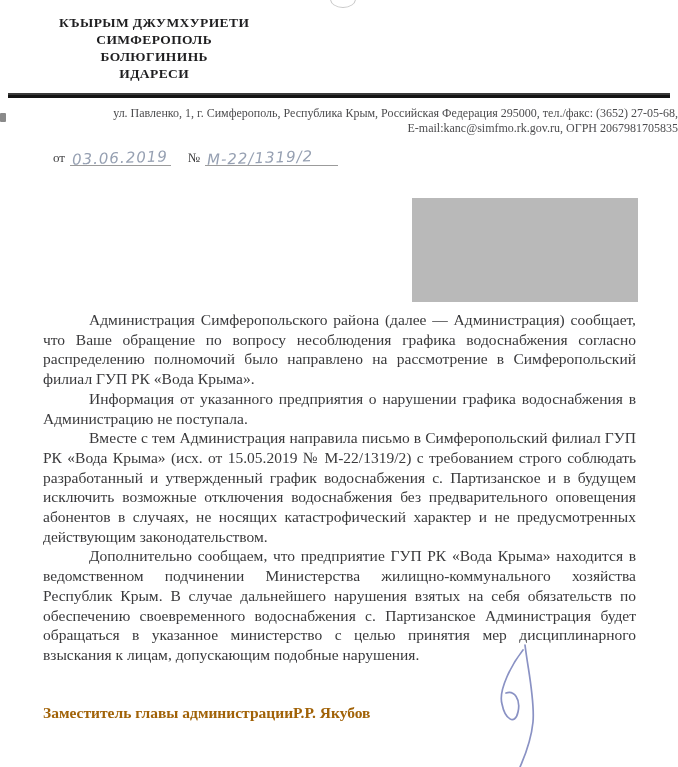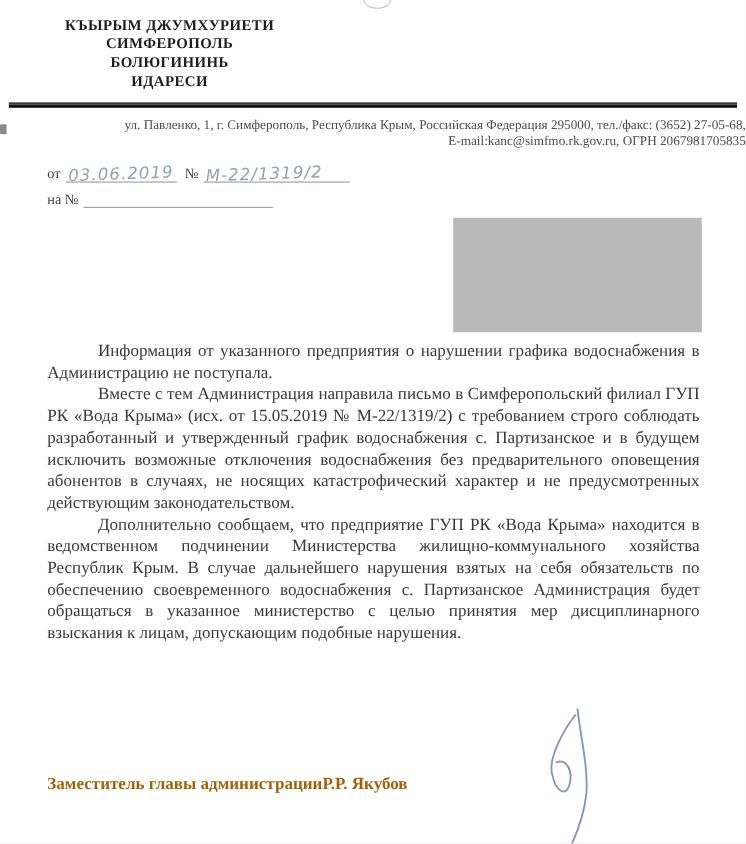--- a/index.html
+++ b/index.html
@@ -68,21 +68,21 @@
   }
   
   .refblock {
     position: absolute;
     left: 43px; top: 146px;
     font-size: 13px;
     color: #3c3c3e;
   }
   .ref-row { display: flex; align-items: flex-end; height: 20px; }
   .ref-row2 { margin-top: 3px; }
-  .ref-label { padding-right: 5px; }
+  .ref-label { padding-right: 5px; margin-left: 10px; }
   .ref-line {
     display: inline-block;
     border-bottom: 1px solid #9b9b9b;
     position: relative;
     height: 20px;
   }
   .ref-line.date { width: 101px; margin-right: 7px; }
   .ref-line.num  { width: 133px; }
   .ref-line.reply { width: 172px; }
   .handwriting {
@@ -160,31 +160,26 @@
     <div class="ref-row">
       <span class="ref-label">от</span>
       <span class="ref-line date">
         <span class="handwriting">03.06.2019</span>
       </span>
       <span class="ref-label">№</span>
       <span class="ref-line num">
         <span class="handwriting">М-22/1319/2</span>
       </span>
     </div>
-    <div class="ref-row ref-row2">
-      <span class="ref-label">на №</span>
-      <span class="ref-line reply">
-        <span class="handwriting"></span>
-      </span>
-    </div>
   </div>
 
   <div class="redaction"></div>
 
   <div class="bodytext">
+    <p>Администрация Симферопольского района (далее — Администрация) сообщает, что Ваше обращение по вопросу несоблюдения графика водоснабжения согласно распределению полномочий было направлено на рассмотрение в Симферопольский филиал ГУП РК «Вода Крыма».</p>
     <p>Информация от указанного предприятия о нарушении графика водоснабжения в Администрацию не поступала.</p>
     <p>Вместе с тем Администрация направила письмо в Симферопольский филиал ГУП РК «Вода Крыма» (исх. от 15.05.2019 № М-22/1319/2) с требованием строго соблюдать разработанный и утвержденный график водоснабжения с. Партизанское и в будущем исключить возможные отключения водоснабжения без предварительного оповещения абонентов в случаях, не носящих катастрофический характер и не предусмотренных действующим законодательством.</p>
     <p>Дополнительно сообщаем, что предприятие ГУП РК «Вода Крыма» находится в ведомственном подчинении Министерства жилищно-коммунального хозяйства Республик Крым. В случае дальнейшего нарушения взятых на себя обязательств по обеспечению своевременного водоснабжения с. Партизанское Администрация будет обращаться в указанное министерство с целью принятия мер дисциплинарного взыскания к лицам, допускающим подобные нарушения.</p>
   </div>
 
   <svg class="pen-signature" viewBox="0 0 100 147">
     <path d="M53,30 C42,44 28,70 32,84 C35,99 45,106 48,92 C51,79 44,70 36,73" fill="none" stroke="#8a92c4" stroke-width="1.7" stroke-linecap="round"></path>
     <path d="M55,25 C58,50 65,80 63,102 C61,122 54,138 50,147" fill="none" stroke="#8a92c4" stroke-width="1.7" stroke-linecap="round"></path>
   </svg>
 

